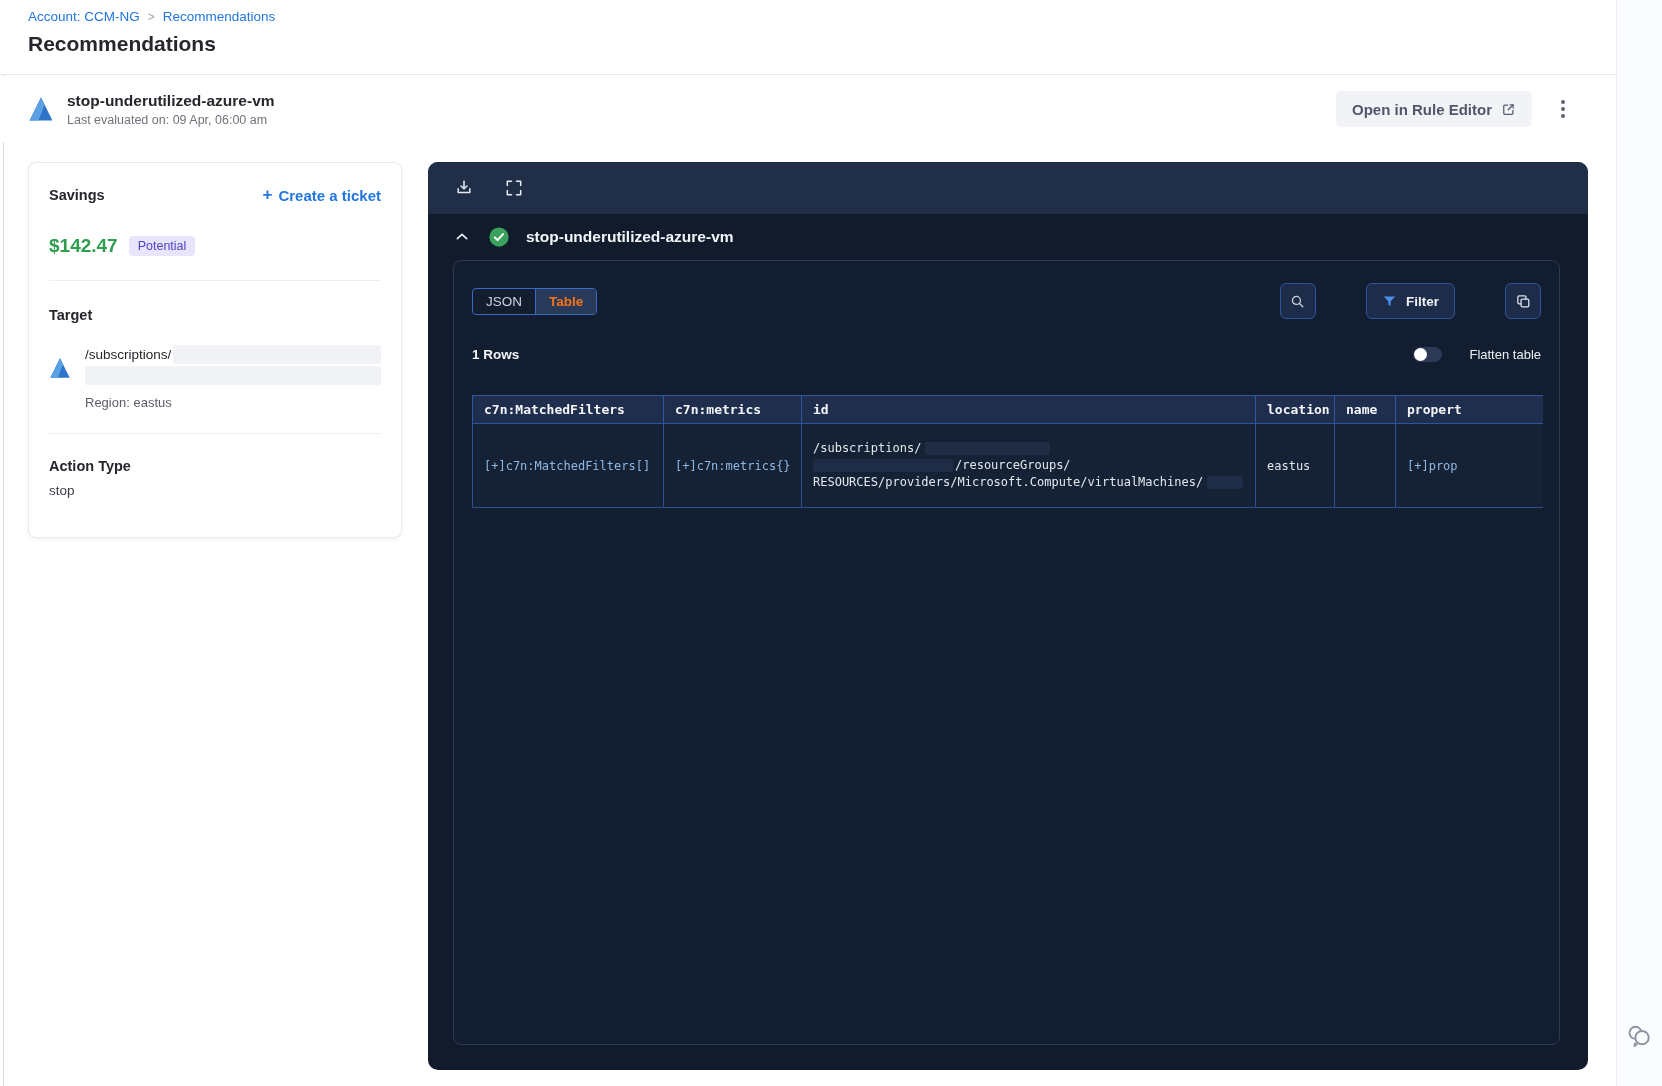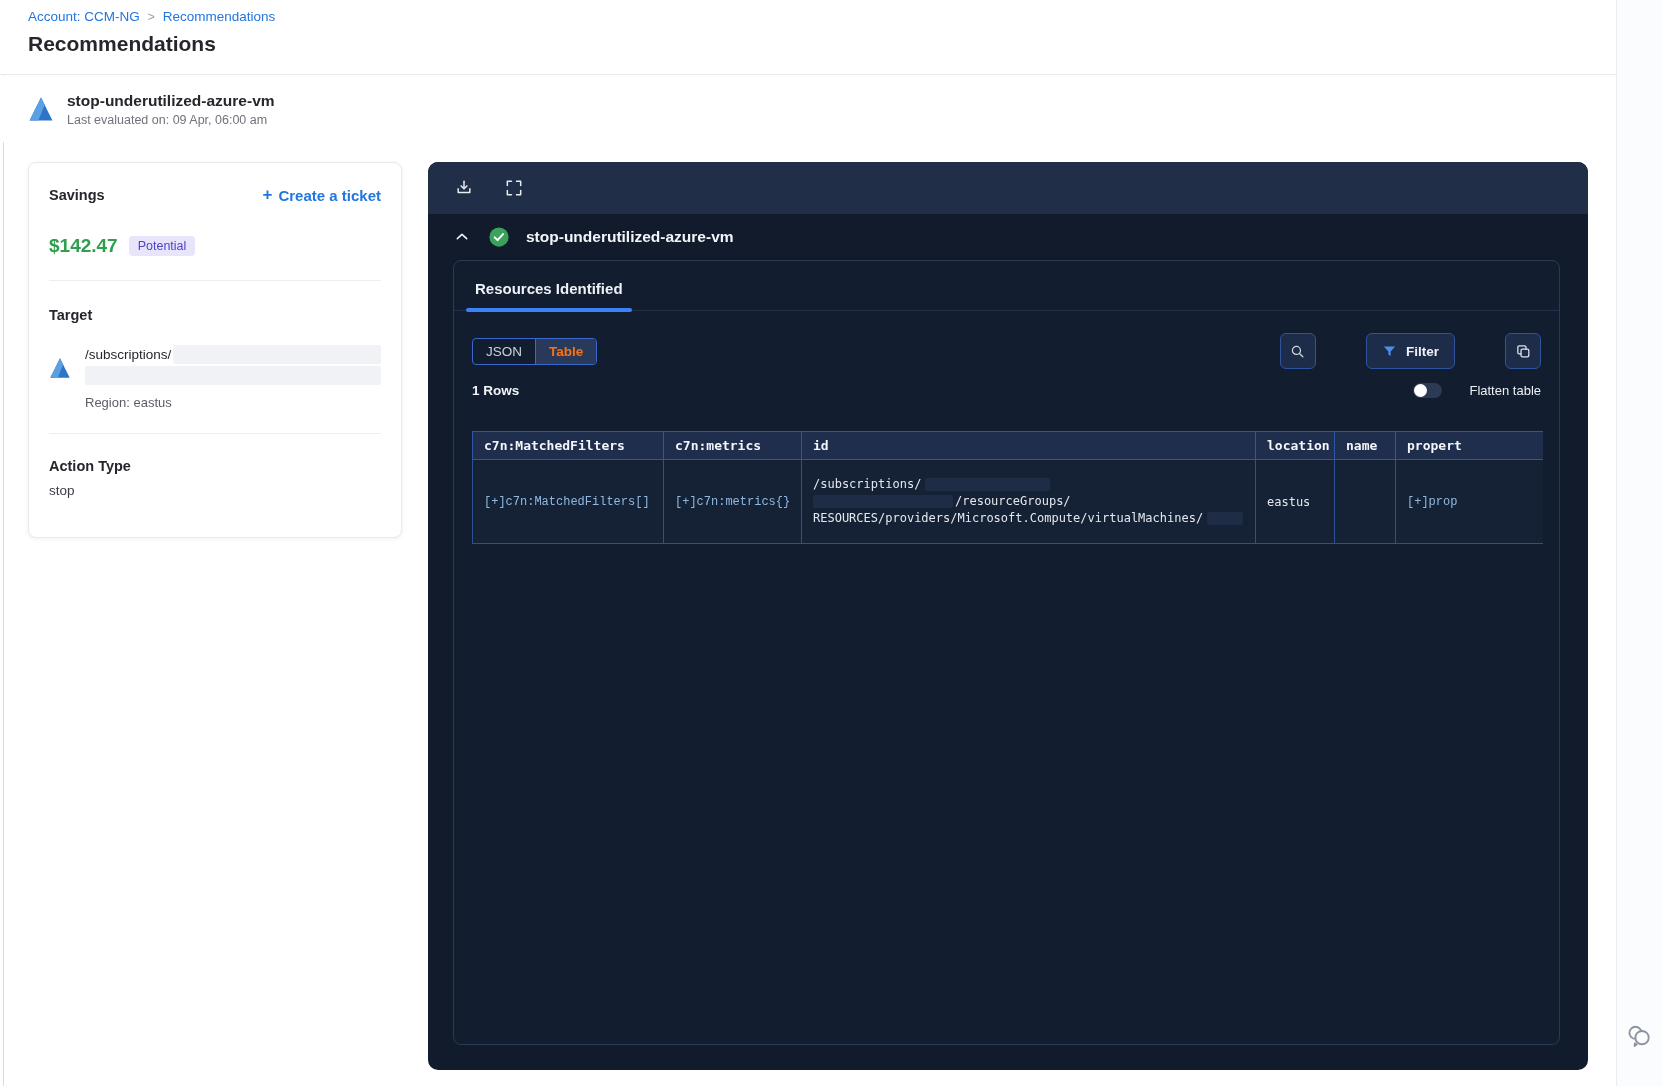--- a/index.html
+++ b/index.html
@@ -85,38 +85,38 @@
   .seg-table { padding:5px 13px; color:#f97316; font-weight:700; background:#28395a; cursor:pointer; }
   .ctrl-spacer { flex:1; }
   .icon-btn { width:36px; height:36px; background:#1d2c49; border:1px solid #30539f;
               border-radius:6px; display:flex; align-items:center; justify-content:center;
               cursor:pointer; margin-left:17px; }
   .filter-btn { height:36px; padding:4px 15px; background:#1d2c49; border:1px solid #30539f;
                 border-radius:6px; display:flex; align-items:center; gap:9px; cursor:pointer;
                 margin-left:17px; font-family:"Liberation Sans",sans-serif;
                 font-size:13.5px; font-weight:700; color:#eef1f6; }
 
-  .rows-line { margin-top:14px; padding:0 18px; display:flex; align-items:center; }
+  .rows-line { margin-top:28px; padding:0 18px; display:flex; align-items:center; }
   .rows-count { font-size:13.5px; font-weight:700; color:#f3f5f9; }
   .flatten-group { margin-left:auto; display:flex; align-items:center; gap:27px; }
   .toggle { width:29px; height:15px; background:#2c3a55; border-radius:8px; position:relative; cursor:pointer; }
   .toggle .knob { position:absolute; left:1px; top:1px; width:13px; height:13px;
                   border-radius:50%; background:#ffffff; }
   .flatten-label { font-size:13px; color:#ecf0f5; }
 
   .table-wrap { margin:33px 18px 0; width:1071px; overflow:hidden; }
   table.res-table { width:1165px; table-layout:fixed; border-collapse:collapse;
                     font-family:"DejaVu Sans Mono", monospace; }
   .res-table th { background:#1f2e4d; border:1px solid #2f56a3; padding:6px 11px;
                   font-size:13px; font-weight:700; color:#f4f6fa; text-align:left;
                   white-space:nowrap; overflow:hidden; }
   .res-table td { background:#152134; border:1px solid #2e4f92; padding:16px 11px;
                   font-size:12px; color:#e3e8ef; vertical-align:middle;
                   white-space:nowrap; overflow:hidden; }
-  .cell-link { color:#8fb9e3; cursor:pointer;font-family:Liberation Mono, monospace; }
+  .cell-link { color:#8fb9e3; cursor:pointer; }
   .id-cell div { line-height:17px; }
   .id-indent2 { display:flex; align-items:center; }
   .redact-dark { display:inline-block; vertical-align:middle; height:13px;
                  background:#1f2c45; border-radius:2px; }
   .r-id1 { width:125px; margin-left:4px; }
   .r-id2 { width:140px; margin-right:2px; }
   .r-id3 { width:36px; margin-left:4px; }
 
   
   .right-rail { position:absolute; left:1616px; top:0; width:46px; height:1086px;
@@ -139,20 +139,35 @@
 
 <div class="rule-header">
   <svg class="azure-logo" viewBox="0 0 100 100">
     <polygon points="50,6 94,94 6,94" fill="#2e74c8"></polygon>
     <polygon points="50,6 6,94 40,94 64,34" fill="#5aa0e2"></polygon>
   </svg>
   <div class="rule-head-text">
     <div class="rule-name">stop-underutilized-azure-vm</div>
     <div class="rule-sub">Last evaluated on: 09 Apr, 06:00 am</div>
   </div>
+  <div class="rule-head-right">
+    <button class="open-editor-btn">
+      <span>Open in Rule Editor</span>
+      <svg width="15" height="15" viewBox="0 0 24 24" fill="none" stroke="#565b6f" stroke-width="2" stroke-linecap="round" stroke-linejoin="round">
+        <path d="M19 13.5V18a1.6 1.6 0 0 1-1.6 1.6H6A1.6 1.6 0 0 1 4.4 18V6.4A1.6 1.6 0 0 1 6 4.8h4.6"></path>
+        <path d="M14.5 4.5H19.5V9.5"></path>
+        <path d="M19.2 4.8 11.5 12.5"></path>
+      </svg>
+    </button>
+    <div class="kebab">
+        <i></i>
+        <i></i>
+        <i></i>
+      </div>
+  </div>
 </div>
 
 <div class="savings-card">
   <div class="savings-row">
     <span class="savings-label">Savings</span>
     <span class="create-ticket">
       <span class="plus-glyph">+</span>
       <span>Create a ticket</span>
     </span>
   </div>
@@ -200,23 +215,20 @@
       <path d="M5 14.5 12 8l7 6.5"></path>
     </svg>
     <svg class="check-circle" viewBox="0 0 24 24">
       <circle cx="12" cy="12" r="10.5" fill="#3aa25c"></circle>
       <path d="M7.3 12.4l3.1 3 6-6.6" fill="none" stroke="#ffffff" stroke-width="2.2" stroke-linecap="round" stroke-linejoin="round"></path>
     </svg>
     <span class="panel-rule-title">stop-underutilized-azure-vm</span>
   </div>
 
   <div class="inner-card">
-    <div class="tab-row">
-      <span class="ri-tab">Resources Identified</span>
-    </div>
 
     <div class="controls-row">
       <div class="segmented">
         <span class="seg-json">JSON</span>
         <span class="seg-table">Table</span>
       </div>
       <div class="ctrl-spacer"></div>
       <div class="icon-btn" style="margin-left:0;">
         <svg width="17" height="17" viewBox="0 0 24 24" fill="none" stroke="#cfd5df" stroke-width="1.8" stroke-linecap="round">
           <circle cx="10.5" cy="10.5" r="5.7"></circle>

